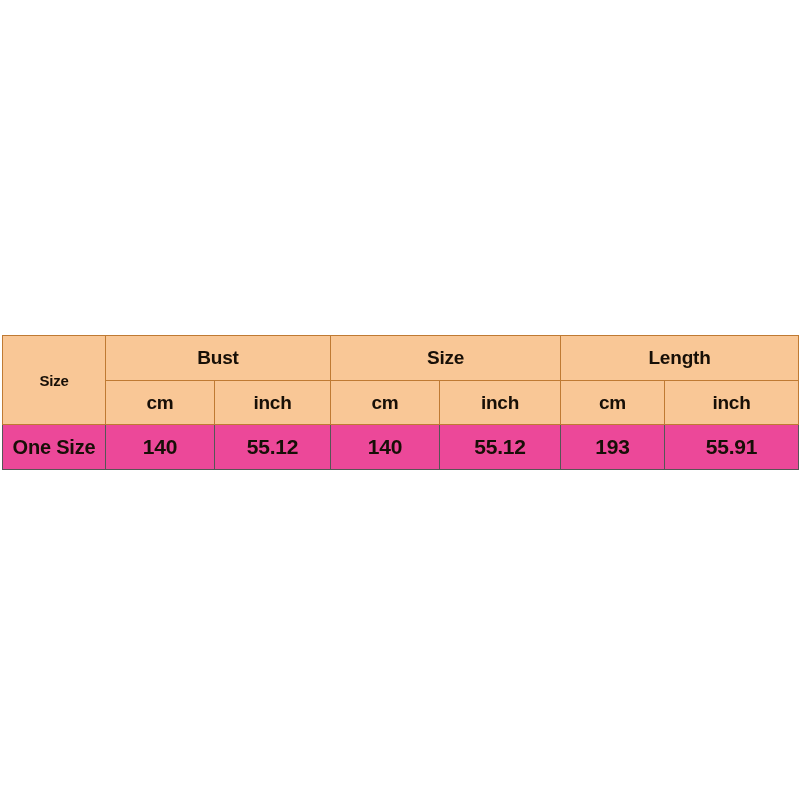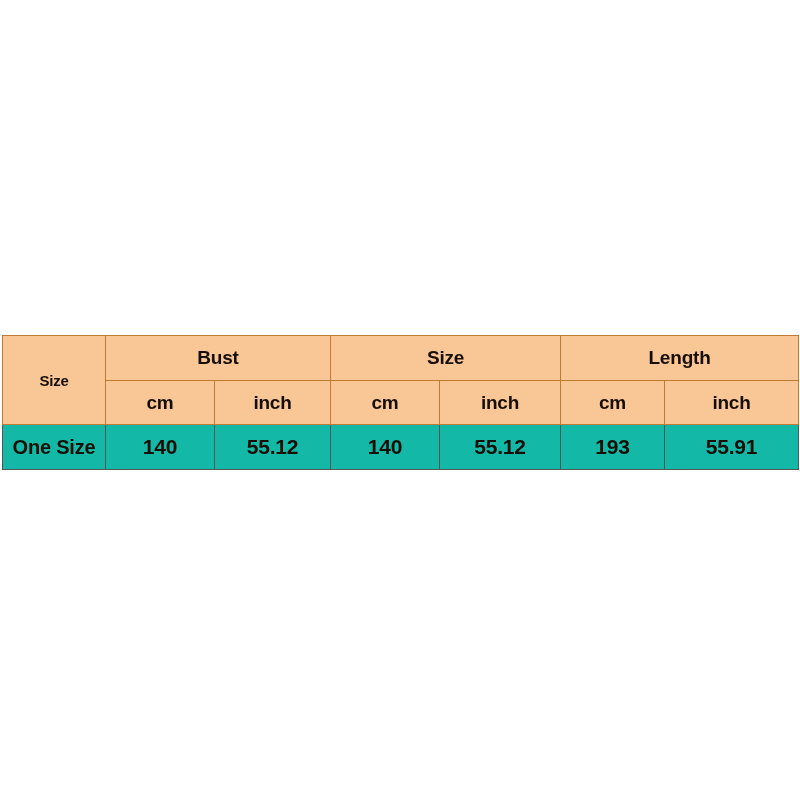--- a/index.html
+++ b/index.html
@@ -57,21 +57,21 @@
     height: 43px;
     margin-top: 48px;
   }
   
   td.hd-size {
     font-size: 15px;
   }
 
   
   td.dt {
-    background: #14b8a6;
+    background: #ec4899;
     border: 1px solid #565656;
     height: 44px;
     font-size: 21px;
   }
   td.dt-size {
     font-size: 20px;
   }
 
   
   table.size-chart {

